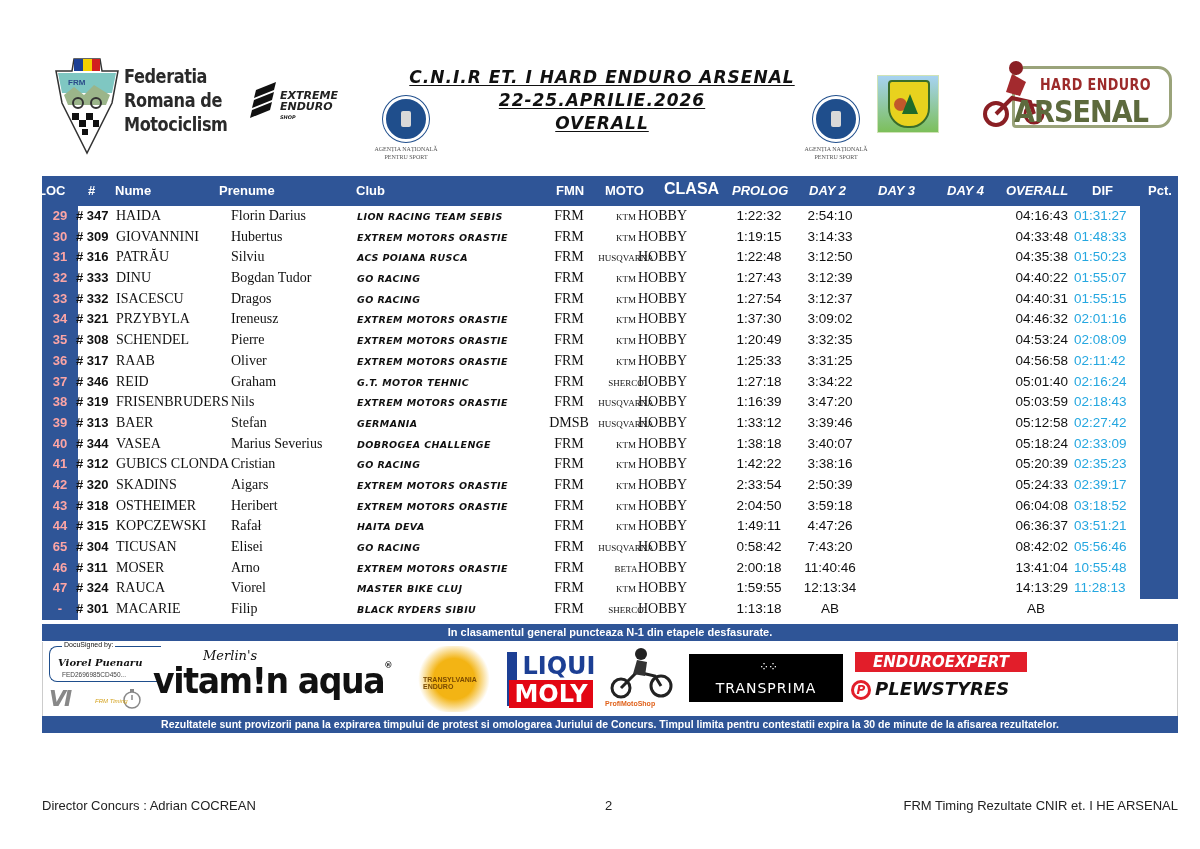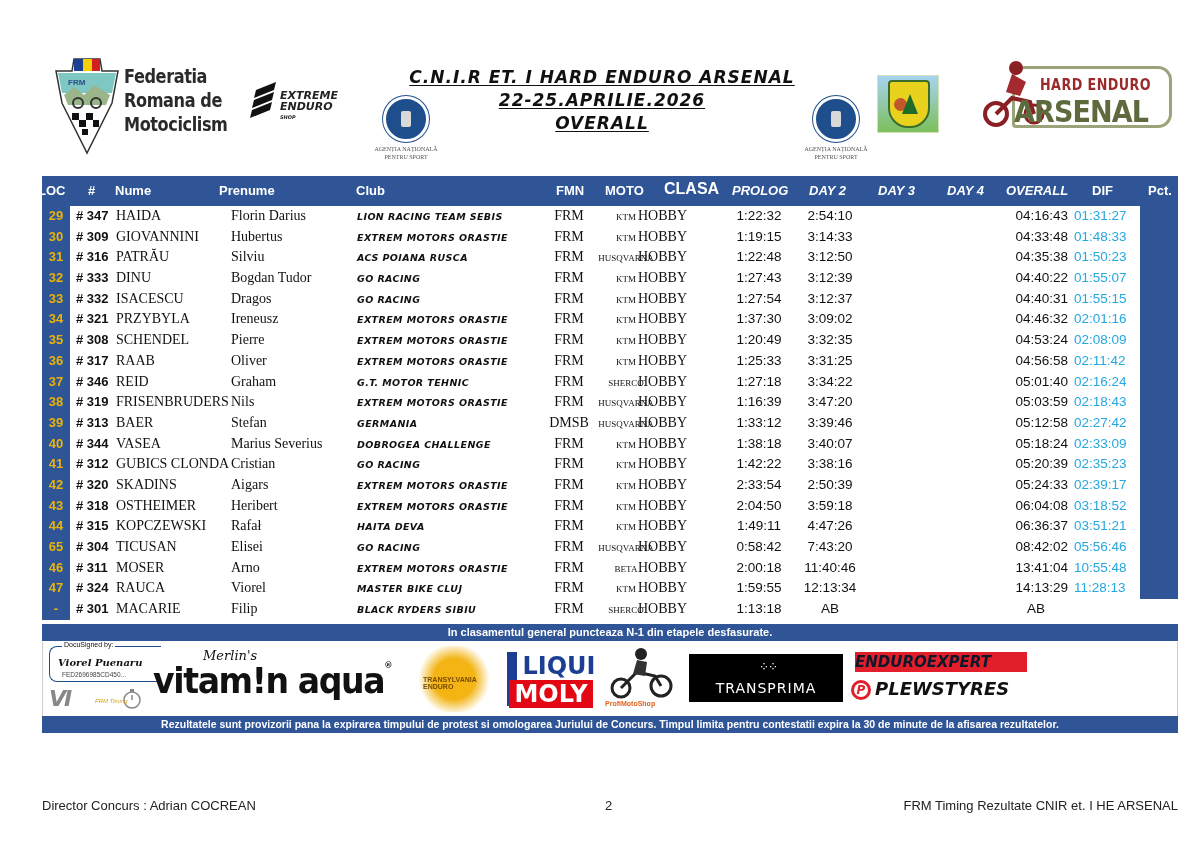--- a/index.html
+++ b/index.html
@@ -29,21 +29,21 @@
   .arsenal .rider { position: absolute; left: 30px; top: 0px; width: 70px; height: 72px; }
 
   
   .table { position: absolute; left: 42px; top: 176px; width: 1136px; }
   .thead { height: 30px; background: #2f5597; color: #fff; position: relative; font-family: "Liberation Sans", sans-serif; font-weight: bold; font-size: 13px; }
   .thead span { position: absolute; top: 7px; white-space: nowrap; }
   .thead .it { font-style: italic; }
   .rows { position: relative; }
   .row { height: 20.7px; position: relative; font-family: "Liberation Serif", serif; font-size: 14px; }
   .row span { position: absolute; top: 2px; white-space: nowrap; }
-  .c-loc { left: 0; width: 28px; height: 100%; top: 0 !important; background: #2f5597; color: #eab308; font-family: "Liberation Sans", sans-serif; font-weight: bold; font-size: 13px; text-align: center; padding-top: 2px; }
+  .c-loc { left: 0; width: 36px; height: 100%; top: 0 !important; background: #2f5597; color: #fca5a5; font-family: "Liberation Sans", sans-serif; font-weight: bold; font-size: 13px; text-align: center; padding-top: 2px; }
   .c-num { left: 34px; font-family: "Liberation Sans", sans-serif; font-weight: bold; font-size: 13px; }
   .c-nume { left: 74px; }
   .c-pren { left: 189px; }
   .c-club { left: 315px; top: 5px !important; font-family: "DejaVu Sans", sans-serif; font-weight: bold; font-style: italic; font-size: 9.5px; letter-spacing: 0.4px; text-align: right; }
   .c-fmn { left: 504px; width: 46px; text-align: center; }
   .c-moto { left: 550px; width: 68px; text-align: center; font-size: 9px; top: 6px !important; }
   .c-clasa { left: 596px; width: 60px; text-align: left; }
   .c-prolog { left: 680px; width: 74px; text-align: center; font-family: "Liberation Sans", sans-serif !important; font-size: 13.5px; }
   .c-day2 { left: 752px; width: 72px; text-align: center; font-family: "Liberation Sans", sans-serif !important; font-size: 13.5px; }
   .c-overall { left: 946px; width: 80px; text-align: right; font-family: "Liberation Sans", sans-serif !important; font-size: 13.5px; }
@@ -66,21 +66,21 @@
   .reg { font-size: 9px; vertical-align: top; }
   .transylvania { position: absolute; left: 372px; top: 4px; width: 78px; height: 66px; background: radial-gradient(circle at 50% 50%, #f3b414 0%, #f3b414 40%, #fff 70%); border-radius: 40%; }
   .transylvania span { position: absolute; left: 8px; top: 30px; font-size: 7px; font-weight: bold; color: #7a4a00; }
   .liqui { position: absolute; left: 462px; top: 8px; width: 90px; height: 58px; background: #1c3f94; border: 2px solid #fff; }
   .liqui .l1 { position: absolute; left: 2px; top: 0; width: 84px; height: 28px; background: #fff; color: #1c3f94; font-family: "DejaVu Sans", sans-serif; font-weight: bold; font-size: 24px; text-align: center; line-height: 28px; margin-left: 8px; }
   .liqui .l2 { position: absolute; left: 2px; top: 28px; width: 84px; height: 28px; background: #e30613; color: #fff; font-family: "DejaVu Sans", sans-serif; font-weight: bold; font-size: 24px; text-align: center; line-height: 28px; }
   .profi { position: absolute; left: 560px; top: 4px; width: 78px; height: 66px; }
   .profi .txt { position: absolute; left: 2px; top: 54px; font-size: 7px; font-weight: bold; color: #e0611a; }
   .transprima { position: absolute; left: 646px; top: 12px; width: 154px; height: 48px; background: #000; color: #fff; font-family: "DejaVu Sans", sans-serif; font-size: 14px; text-align: center; padding-top: 26px; letter-spacing: 1px; }
   .transprima .dots { position: absolute; left: 70px; top: 6px; font-size: 12px; letter-spacing: -1px; }
-  .enduroexpert { position: absolute; left: 812px; top: 10px; width: 172px; height: 20px; background: #e21e2a; color: #0f172a; font-family: "DejaVu Sans", sans-serif; font-weight: bold; font-style: italic; font-size: 15px; line-height: 20px; }
+  .enduroexpert { position: absolute; left: 812px; top: 10px; width: 172px; height: 20px; background: #e21e2a; color: #ffffff; font-family: "DejaVu Sans", sans-serif; font-weight: bold; font-style: italic; font-size: 15px; text-align: center; line-height: 20px; }
   .plews { position: absolute; left: 808px; top: 36px; font-family: "DejaVu Sans", sans-serif; font-weight: bold; font-style: italic; font-size: 18px; color: #111; }
   .plews .p { display: inline-block; width: 20px; height: 20px; border-radius: 50%; border: 3px solid #e21e2a; color: #e21e2a; font-size: 12px; text-align: center; line-height: 14px; vertical-align: middle; margin-right: 4px; }
   .tvr { position: absolute; left: 1012px; top: 8px; width: 118px; height: 60px; }
   .tvr .tv { position: absolute; left: 0; top: 6px; font-family: "DejaVu Sans", sans-serif; font-weight: bold; font-size: 42px; color: #c8c8c8; letter-spacing: -3px; }
 
   .footer { position: absolute; top: 798px; font-family: "Liberation Sans", sans-serif; font-size: 13px; color: #222; }
 </style>
 </head>
 <body>
 

